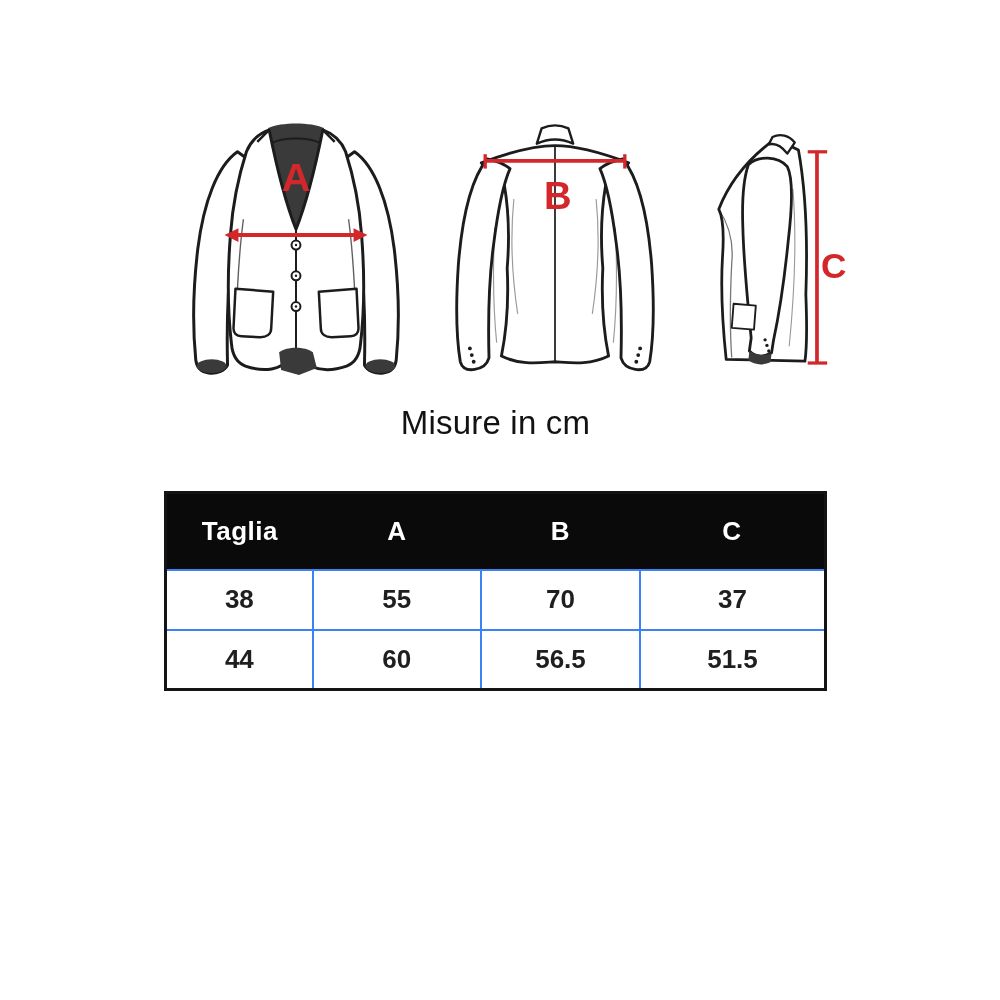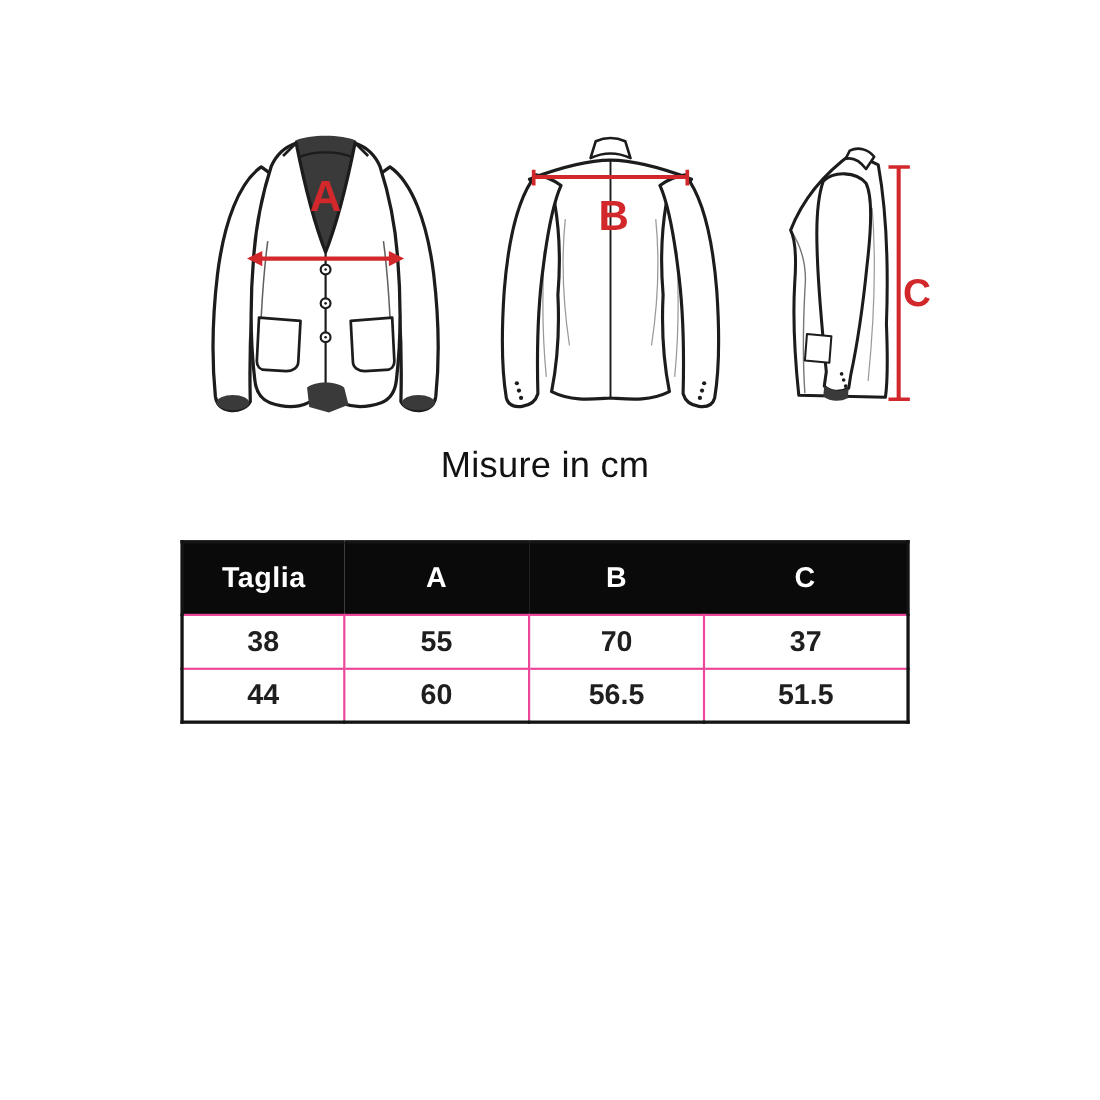--- a/index.html
+++ b/index.html
@@ -41,35 +41,35 @@
     position:absolute;
     left:164px; top:491px;
     width:663px;
     border-collapse:collapse;
     table-layout:fixed;
     border:3px solid #141414;
   }
   table.size-table th {
     background:#0a0a0a;
     color:#ffffff;
-    height:66px;
+    height:77px;
     font-size:26px;
     font-weight:700;
     letter-spacing:0.5px;
     border:0;
     text-align:center;
     vertical-align:middle;
   }
   table.size-table td {
     background:#ffffff;
     color:#1f1f1f;
-    height:49px;
+    height:60px;
     font-size:26px;
     font-weight:700;
-    border:2px solid #ec4899;
+    border:2px solid #3b82f6;
     text-align:center;
     vertical-align:middle;
   }
 </style>
 </head>
 <body>
 
 <div class="canvas">
 
   <svg class="diagram-svg svg-front" viewBox="0 0 230 258">

